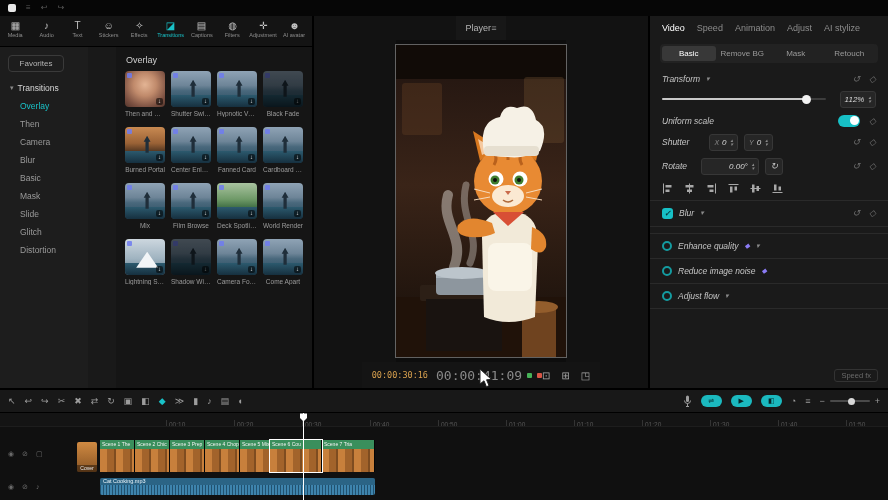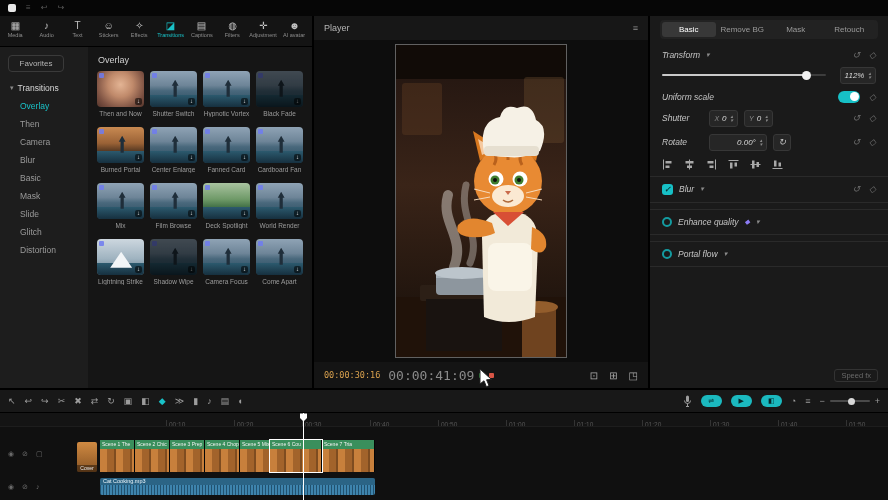--- a/index.html
+++ b/index.html
@@ -8,31 +8,31 @@
   .app{width:888px;height:500px;display:flex;flex-direction:column;}
 
   
   .topstrip{height:16px;background:#060606;display:flex;align-items:center;gap:10px;padding:0 8px;}
   .logo{width:8px;height:8px;border-radius:2px;background:#e8e8e8;}
   .topstrip .tico{font-size:8px;color:#5a5a5a;line-height:8px;}
 
   
   .main{height:374px;display:flex;}
   .left{width:312px;background:#191919;display:flex;flex-direction:column;border-right:2px solid #000;}
-  .center{flex:1;display:flex;flex-direction:column;background:#121212;border-right:2px solid #000;}
+  .center{flex:1;display:flex;flex-direction:column;background:#121212;border-right:2px solid #000;align-items:center;}
   .right{width:238px;background:#1a1a1a;position:relative;display:flex;flex-direction:column;}
 
   
   .mtoolbar{height:30px;background:#141414;display:flex;border-bottom:1px solid #000;}
   .mtab{width:31px;display:flex;flex-direction:column;align-items:center;gap:1px;padding-top:4px;cursor:pointer;}
   .mtab .ic{font-size:10px;color:#c0c0c0;height:11px;line-height:11px;}
   .mtab .lb{font-size:6px;color:#8d8d8d;white-space:nowrap;transform:scale(.92);}
   .mtab.active .ic,.mtab.active .lb{color:#19c2c8;}
 
-  .leftbody{flex:1;display:flex;min-height:0;}
+  .leftbody{flex:1;display:flex;min-height:0;gap:28px;}
   .snav{width:88px;background:#1d1d1d;padding-top:6px;}
   .fav{margin:2px 8px 4px 8px;border:1px solid #3a3a3a;border-radius:4px;font-size:8px;color:#b5b5b5;
        padding:3px 0;text-align:center;width:54px;}
   .sgroup{font-size:8.5px;color:#d6d6d6;padding:7px 0 4px 10px;display:flex;gap:4px;align-items:center;}
   .sgroup .car{font-size:7px;color:#8a8a8a;}
   .sitem{font-size:8.5px;color:#9a9a9a;padding:4px 0 4px 20px;cursor:pointer;white-space:nowrap;}
   .sitem.active{color:#19c2c8;}
 
   .gridarea{flex:1;background:#151515;min-width:0;}
   .gridhead{font-size:9px;color:#cfcfcf;padding:8px 0 6px 10px;}
@@ -408,20 +408,27 @@
         <span class="chip r"></span>
         <div class="ficons">
           <span>⊡</span>
           <span>⊞</span>
           <span>◳</span>
         </div>
       </div>
     </div>
 
     <div class="right">
+      <div class="itabs">
+        <span class="itab active">Video</span>
+          <span class="itab">Speed</span>
+          <span class="itab">Animation</span>
+          <span class="itab">Adjust</span>
+          <span class="itab">AI stylize</span>
+      </div>
       <div class="stabs">
         <span class="stab active">Basic</span>
           <span class="stab">Remove BG</span>
           <span class="stab">Mask</span>
           <span class="stab">Retouch</span>
       </div>
       <div class="ibody">
 
         <div class="irow">
           <span class="ilabel">Transform</span>
@@ -473,21 +480,21 @@
             </span>
           </div>
           <div class="rowicons">
             <span>↺</span>
             <span>◇</span>
           </div>
         </div>
 
         <div class="irow">
           <span class="ilabel">Rotate</span>
-          <div class="vbox" style="margin-left:16px;padding-left:27px;">
+          <div class="vbox" style="margin-left:8px;padding-left:27px;">
             <span class="val">0.00°</span>
             <span class="steps">
               <span>▴</span>
               <span>▾</span>
             </span>
           </div>
           <span class="sqbtn">↻</span>
           <div class="rowicons">
             <span>↺</span>
             <span>◇</span>
@@ -547,26 +554,32 @@
           <div>
             <div class="irow">
               <span class="ring"></span>
               <span class="ilabel">Enhance quality</span>
               <span class="badge">◆</span>
               <span class="car">▾</span>
             </div>
             <div class="hr"></div>
           </div>
           <div>
+            <div class="irow">
+              <span class="ring"></span>
+              <span class="ilabel">Reduce image noise</span>
+              <span class="badge">◆</span>
+
+            </div>
             <div class="hr"></div>
           </div>
           <div>
             <div class="irow">
               <span class="ring"></span>
-              <span class="ilabel">Portal flow</span>
+              <span class="ilabel">Adjust flow</span>
 
               <span class="car">▾</span>
             </div>
             <div class="hr"></div>
           </div>
 
       </div>
       <div class="savefx">Speed fx</div>
     </div>
   </div>

